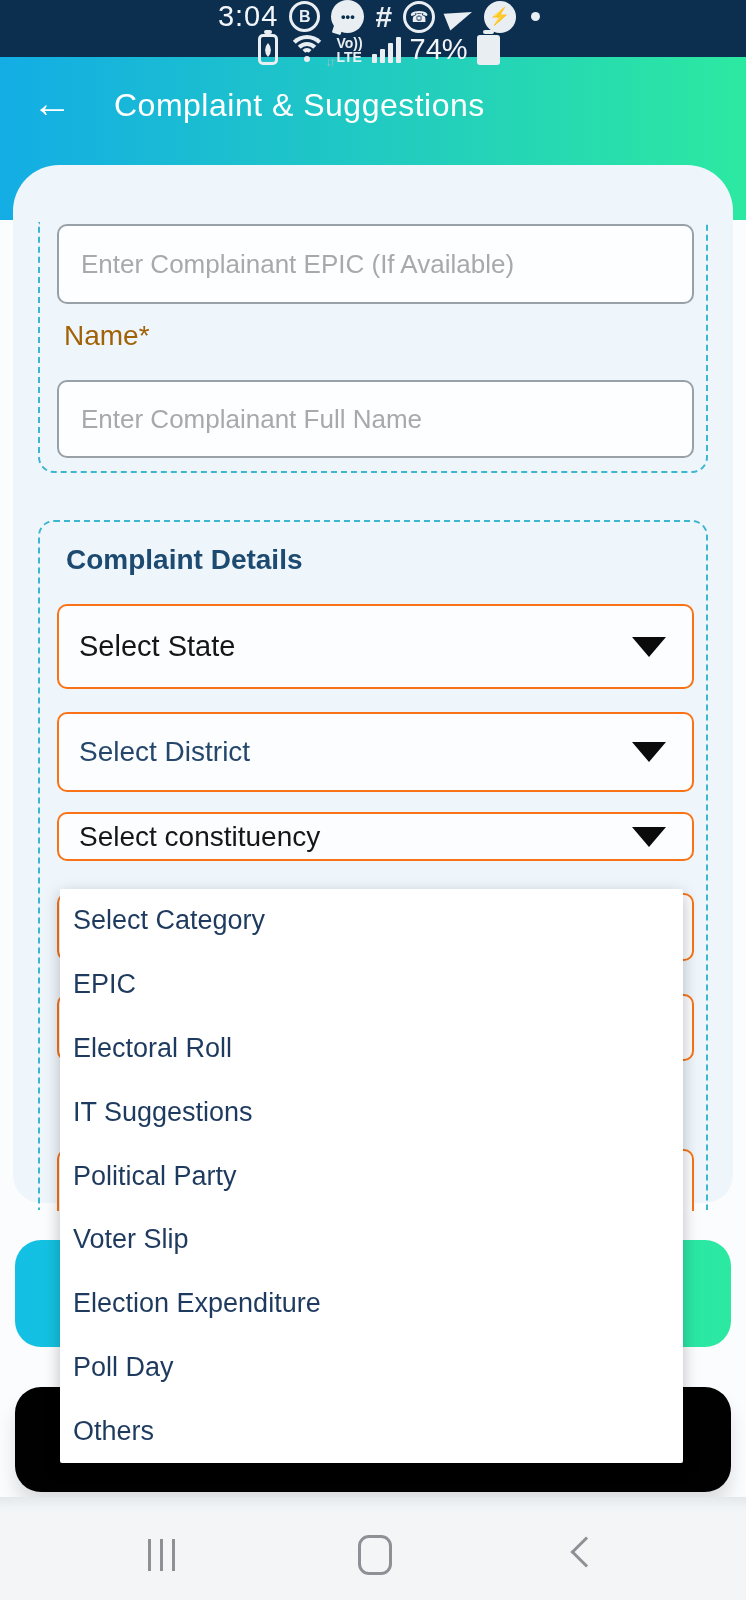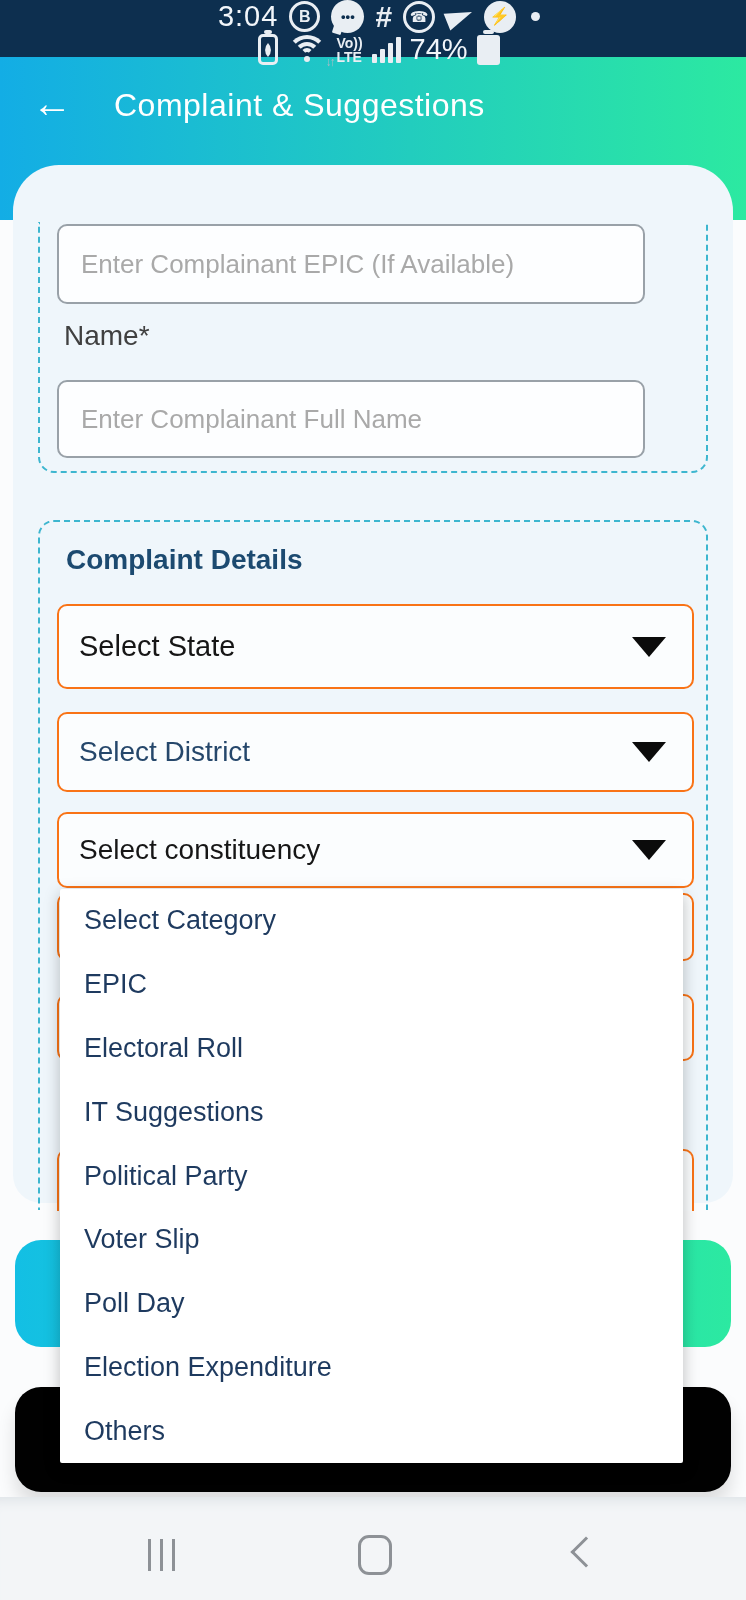--- a/index.html
+++ b/index.html
@@ -54,52 +54,52 @@
   .header-title{margin:30px 0 0 42px;color:#ffffff;font-size:32px;font-weight:500;letter-spacing:0.5px;}
 
   
   .card{position:absolute;left:13px;top:165px;width:720px;height:1038px;background:#eff6fb;
     border-radius:46px 46px 28px 28px;z-index:2;}
 
   .dashed-sec{position:absolute;border:2px dashed #3db6cf;border-radius:16px;}
   .sec1{left:38px;top:222px;width:670px;height:251px;border-top:none;border-top-left-radius:0;border-top-right-radius:0;z-index:3;}
   .sec2{left:38px;top:520px;width:670px;height:690px;border-bottom:none;border-bottom-left-radius:0;border-bottom-right-radius:0;z-index:3;}
 
-  .text-input{position:absolute;left:17px;width:588px;background:#fdfeff;border:2px solid #99a1a8;border-radius:10px;
+  .text-input{position:absolute;left:17px;width:637px;background:#fdfeff;border:2px solid #99a1a8;border-radius:10px;
     font-size:26px;color:#333;padding:0 22px;outline:none;}
   .text-input::placeholder{color:#a9a9a9;opacity:1;}
   .inp-epic{top:2px;height:80px;}
   .inp-name{top:158px;height:78px;}
-  .field-label{position:absolute;left:24px;top:98px;font-size:28px;color:#404040;}
+  .field-label{position:absolute;left:24px;top:98px;font-size:28px;color:#a16207;}
 
   .sec-heading{position:absolute;left:26px;top:22px;font-size:28px;font-weight:600;color:#1c4a70;}
   .select-box{position:absolute;left:17px;width:637px;background:#fbfdfe;border:2px solid #f97316;border-radius:10px;
     display:flex;align-items:center;cursor:pointer;}
   .select-box .sel-label{padding-left:20px;font-size:29px;color:#161616;}
   .select-box .caret{position:absolute;right:26px;width:0;height:0;
     border-left:17px solid transparent;border-right:17px solid transparent;border-top:20px solid #0b0b0b;}
   .sel-state{top:82px;height:85px;}
   .sel-district{top:190px;height:80px;}
   .sel-district .sel-label{color:#25476b;font-size:28px;text-align:right;}
-  .sel-constituency{top:290px;height:76px;}
+  .sel-constituency{top:290px;height:49px;}
   .sel-constituency .sel-label{font-size:28px;}
   .sel-category{top:371px;height:68px;}
   .sel-ghost2{top:472px;height:67px;}
   .sel-ghost3{top:627px;height:62px;border-bottom:none;border-radius:10px 10px 0 0;}
 
   
   .grad-button{position:absolute;left:15px;top:1240px;width:716px;height:107px;border:none;border-radius:26px;
     background:linear-gradient(90deg,#13bfe4 0%,#2ce9a1 100%);cursor:pointer;z-index:2;}
   .black-button{position:absolute;left:15px;top:1387px;width:716px;height:105px;border:none;border-radius:26px;
     background:#010101;cursor:pointer;z-index:2;box-shadow:0 14px 18px rgba(0,0,0,0.12);}
 
   
   .dropdown-panel{position:absolute;left:60px;top:889px;width:623px;height:574px;background:#ffffff;
     box-shadow:0 5px 16px rgba(0,0,0,0.25);border-radius:2px;display:flex;flex-direction:column;z-index:5;}
-  .dropdown-item{flex:1;display:flex;align-items:center;padding-left:24px;font-size:27px;color:#1e3a5f;cursor:pointer;}
+  .dropdown-item{flex:1;display:flex;align-items:center;padding-left:13px;font-size:27px;color:#1e3a5f;cursor:pointer;}
 
   
   .navbar{position:absolute;left:0;top:1497px;width:746px;height:103px;background:#f3f5f7;z-index:4;
     box-shadow:inset 0 14px 12px -10px #dfe4e8;}
   .nav-icons{position:relative;width:100%;height:100%;}
   .recents{position:absolute;left:148px;top:42px;display:flex;gap:9px;cursor:pointer;}
   .recents span{width:3px;height:32px;background:#8d9196;display:block;}
   .home-btn{position:absolute;left:358px;top:38px;width:34px;height:40px;border:3px solid #8d9196;border-radius:11px;cursor:pointer;}
   .back-btn{position:absolute;left:575px;top:44px;width:22px;height:22px;border-left:3px solid #8d9196;
     border-bottom:3px solid #8d9196;transform:rotate(45deg);cursor:pointer;}
@@ -187,22 +187,22 @@
   <button class="grad-button"></button>
   <button class="black-button"></button>
 
   <div class="dropdown-panel">
     <div class="dropdown-item">Select Category</div>
     <div class="dropdown-item">EPIC</div>
     <div class="dropdown-item">Electoral Roll</div>
     <div class="dropdown-item">IT Suggestions</div>
     <div class="dropdown-item">Political Party</div>
     <div class="dropdown-item">Voter Slip</div>
+    <div class="dropdown-item">Election Expenditure</div>
     <div class="dropdown-item">Poll Day</div>
-    <div class="dropdown-item">Election Expenditure</div>
     <div class="dropdown-item">Others</div>
   </div>
 
   <div class="navbar">
     <div class="nav-icons">
       <div class="recents">
           <span></span>
           <span></span>
           <span></span>
         </div>

